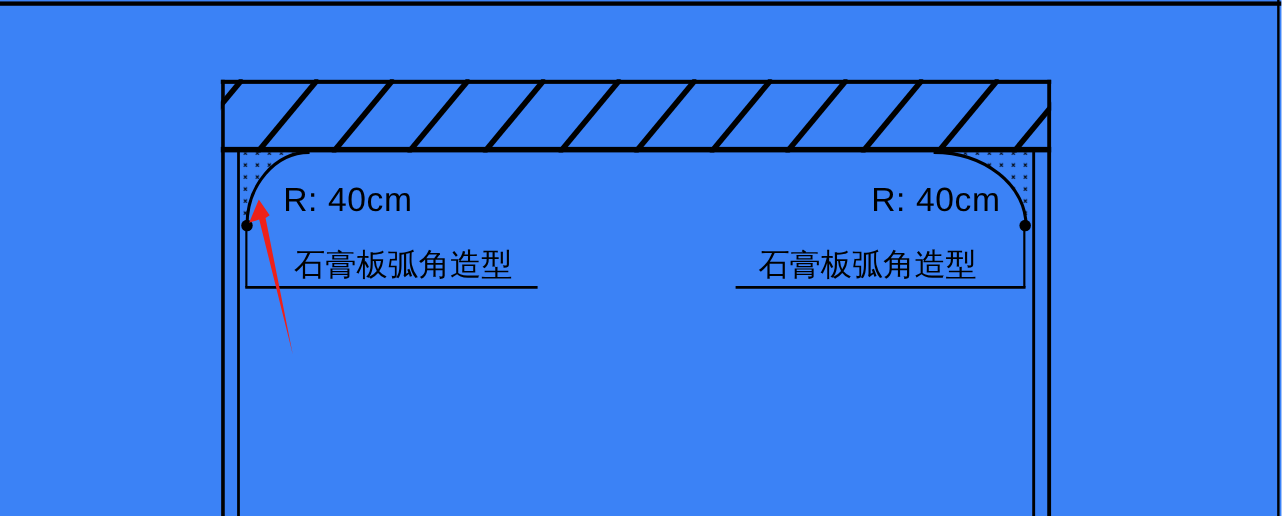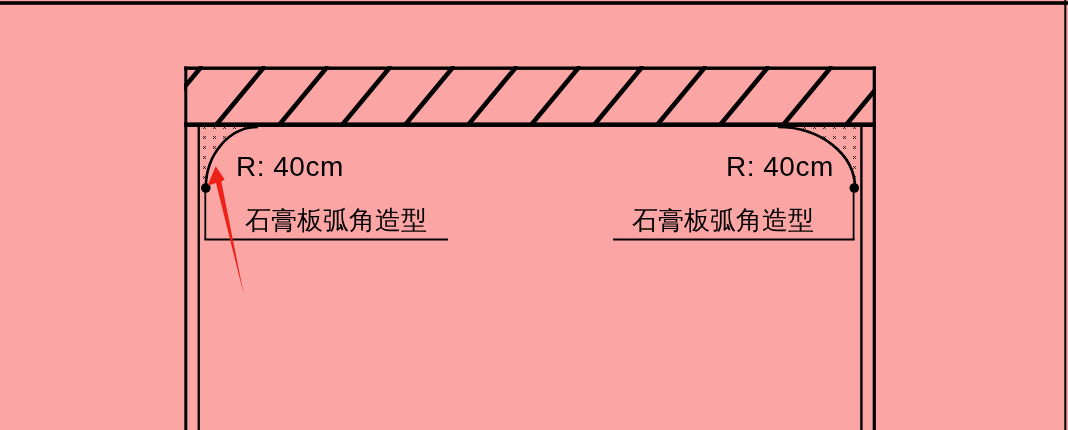--- a/index.html
+++ b/index.html
@@ -8,21 +8,21 @@
     background: #ffffff;
     width: 1068px;
     height: 430px;
     overflow: hidden;
     font-family: "Liberation Sans", sans-serif;
   }
   #stage {
     position: relative;
     width: 1068px;
     height: 430px;
-    background: #fca5a5;
+    background: #3b82f6;
   }
   svg { display: block; }
   text {
     font-family: "Liberation Sans", sans-serif;
     fill: #000000;
   }
   .radius-text { font-size: 28px; letter-spacing: 0.5px; }
   .caption-text { font-size: 26px; letter-spacing: 0px; }
 </style>
 </head>

